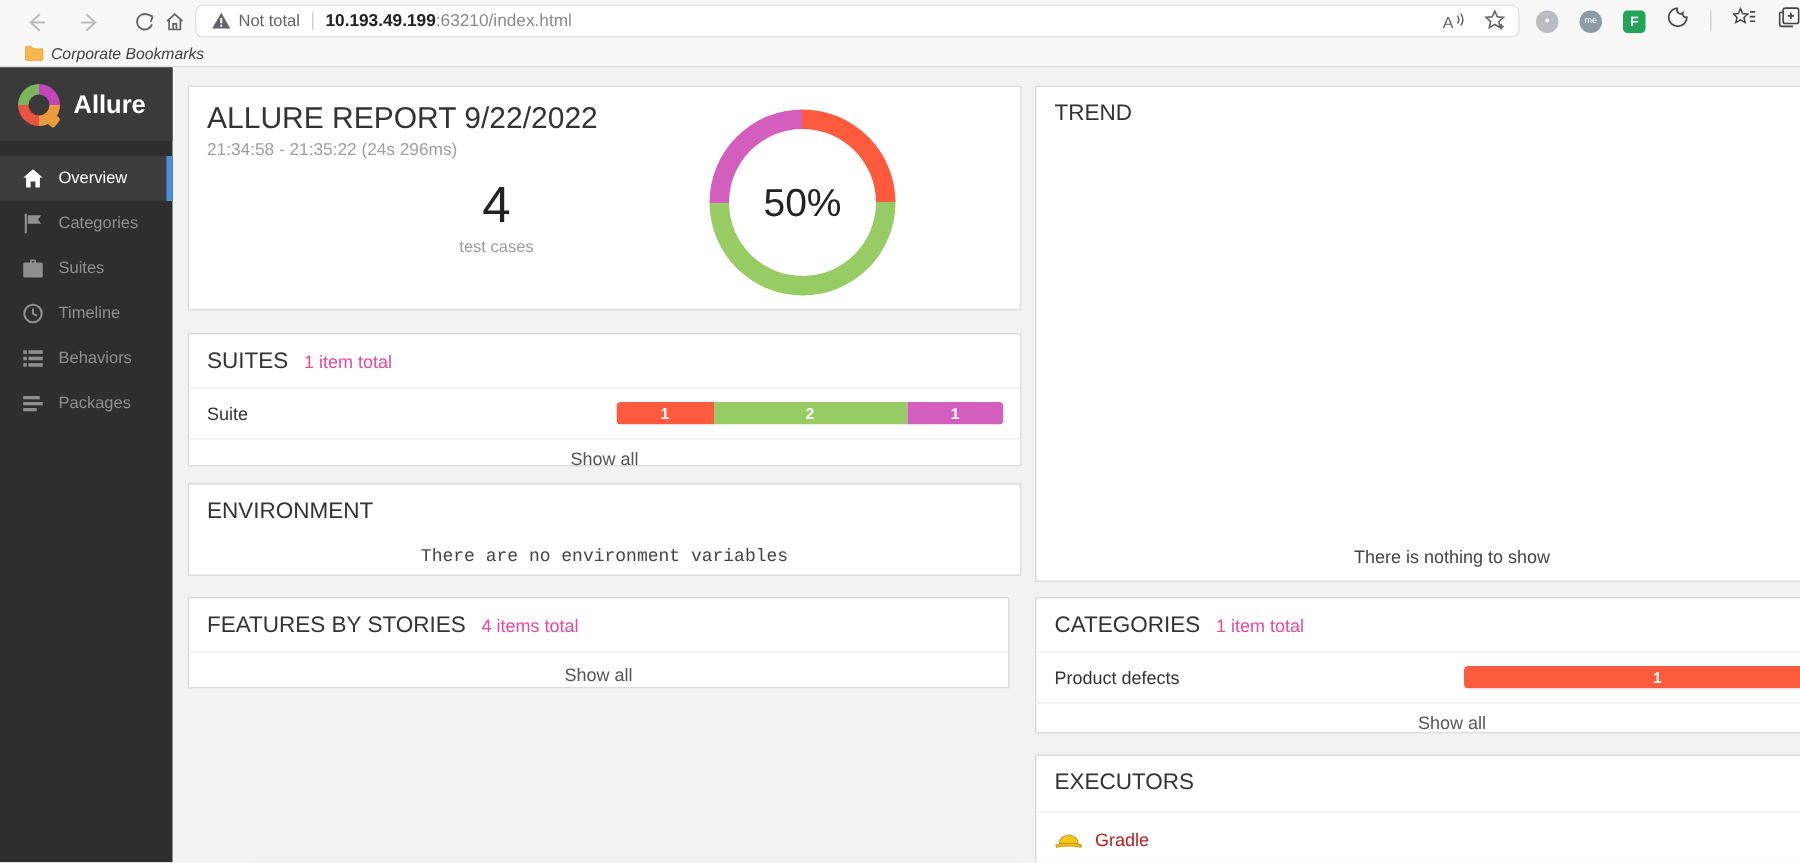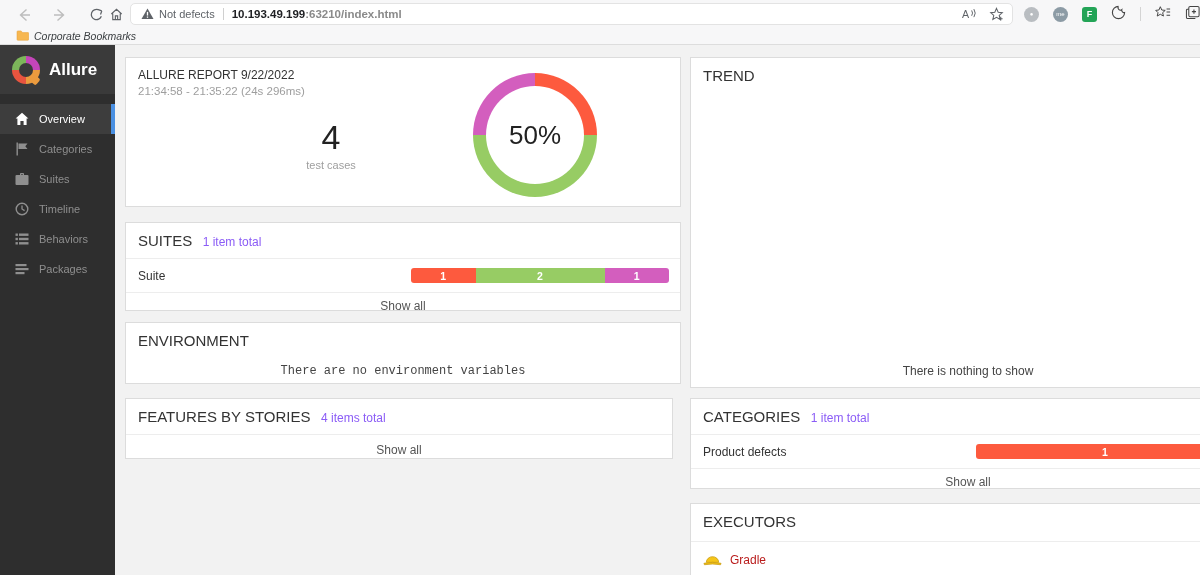--- a/index.html
+++ b/index.html
@@ -8,21 +8,21 @@
 
   
   .chrome { position:absolute; top:0; left:0; width:1200px; height:45px; background:#f7f7f8; border-bottom:1px solid #ddd; }
   .navbtn { position:absolute; top:4px; width:24px; height:21px; display:flex; align-items:center; justify-content:center; border-radius:4px; cursor:pointer; }
   .navbtn svg { display:block; }
   .addr { position:absolute; left:130px; top:3px; width:883px; height:22px; background:#fff; border:1px solid #e3e3e3; border-radius:5px; display:flex; align-items:center; font-size:11px; color:#5f6368; }
   .addr .warn { margin-left:10px; display:flex; align-items:center; }
   .addr .sec { margin-left:5px; color:#5f6368; }
   .addr .div { width:1px; height:12px; background:#d0d0d0; margin:0 8px; }
   .addr .host { color:#202124; font-weight:bold; font-size:11.5px; }
-  .addr .path { color:#8a8a8a; font-size:11.5px;font-weight:bold; }
+  .addr .path { color:#8a8a8a; font-size:11.5px; }
   .addr-right { position:absolute; right:8px; top:0; height:22px; display:flex; align-items:center; gap:12px; }
   .ext-row { position:absolute; top:4px; height:20px; display:flex; align-items:center; gap:14px; }
   .ext-circle { width:15px; height:15px; border-radius:50%; background:#b9bdc1; display:flex; align-items:center; justify-content:center; color:#fff; font-size:6px; }
   .ext-me { background:#8c9ba5; }
   .ext-green { width:15px; height:15px; border-radius:3px; background:#23a457; color:#fff; font-size:9px; font-weight:bold; display:flex; align-items:center; justify-content:center; }
   .vdiv { width:1px; height:14px; background:#d4d4d4; }
   .bookmarks { position:absolute; top:27px; left:0; width:1200px; height:17px; display:flex; align-items:center; }
   .bookmark-item { display:flex; align-items:center; gap:5px; margin-left:16px; font-size:10.5px; color:#3c4043; cursor:pointer;font-style:italic; }
 
   
@@ -38,25 +38,25 @@
   .mitem svg { margin-left:15px; flex:0 0 auto; }
   .mitem .mlabel { margin-left:10px; }
   .mitem.active { background:#3d3d3d; color:#fff; }
   .mitem.active::after { content:""; position:absolute; right:0; top:0; width:4px; height:30px; background:var(--accent); }
 
   
   .card { position:absolute; background:#fff; border:1px solid #dcdcdc; }
   .card-h { padding:9px 12px 8px 12px; border-bottom:1px solid #ededed; }
   .card-h.noline { border-bottom:none; }
   .wtitle { font-size:15px; color:#333; display:inline; }
-  .wsummary { font-size:12px; color:#8b5cf6; margin-left:6px; display:inline; }
+  .wsummary { font-size:12px; color:#ec4899; margin-left:6px; display:inline; }
   .showall { display:block; text-align:center; font-size:12px; color:#555; padding:6px 0; border-top:1px solid #ededed; cursor:pointer; text-decoration:none; }
 
   
-  .report-title { font-size:12px; color:#333; padding:10px 0 0 12px; }
+  .report-title { font-size:20px; color:#333; padding:10px 0 0 12px; }
   .report-sub { font-size:11.5px; color:#9e9e9e; padding:3px 0 0 12px; }
   .bignum-wrap { position:absolute; left:70px; top:62px; width:270px; text-align:center; }
   .bignum { font-size:34px; color:#222; line-height:1; }
   .bignum-label { font-size:11px; color:#9e9e9e; margin-top:5px; }
   .donut { position:absolute; left:347px; top:15px; width:124px; height:124px; border-radius:50%;
     background:conic-gradient(var(--failed) 0 25%, var(--passed) 25% 75%, var(--unknown) 75% 100%); cursor:pointer; }
   .donut-hole { position:absolute; left:13px; top:13px; width:98px; height:98px; border-radius:50%; background:#fff; display:flex; align-items:center; justify-content:center; }
   .donut-hole span { font-size:26px; color:#222; }
 
   
@@ -102,21 +102,21 @@
     </div>
 
     <div class="addr">
       <span class="warn">
         <svg width="13" height="12" viewBox="0 0 14 13">
             <path d="M7 0.5 L13.5 12 H0.5 Z" fill="#5f6368"></path>
             <rect x="6.3" y="4.2" width="1.4" height="4" fill="#fff"></rect>
             <rect x="6.3" y="9.2" width="1.4" height="1.4" fill="#fff"></rect>
           </svg>
       </span>
-      <span class="sec">Not defects</span>
+      <span class="sec">Not total</span>
       <span class="div"></span>
       <span class="host">10.193.49.199</span>
         <span class="path">:63210/index.html</span>
       <span class="addr-right">
         <span>
           <svg width="16" height="14" viewBox="0 0 18 14">
               <text x="1" y="12" font-size="12" fill="#5f6368" font-family="Liberation Sans">A</text>
               <path d="M12 3 q2 3 0 6 M14.5 1.5 q3 4.5 0 9" stroke="#5f6368" stroke-width="1.1" fill="none"></path>
             </svg>
         </span>

